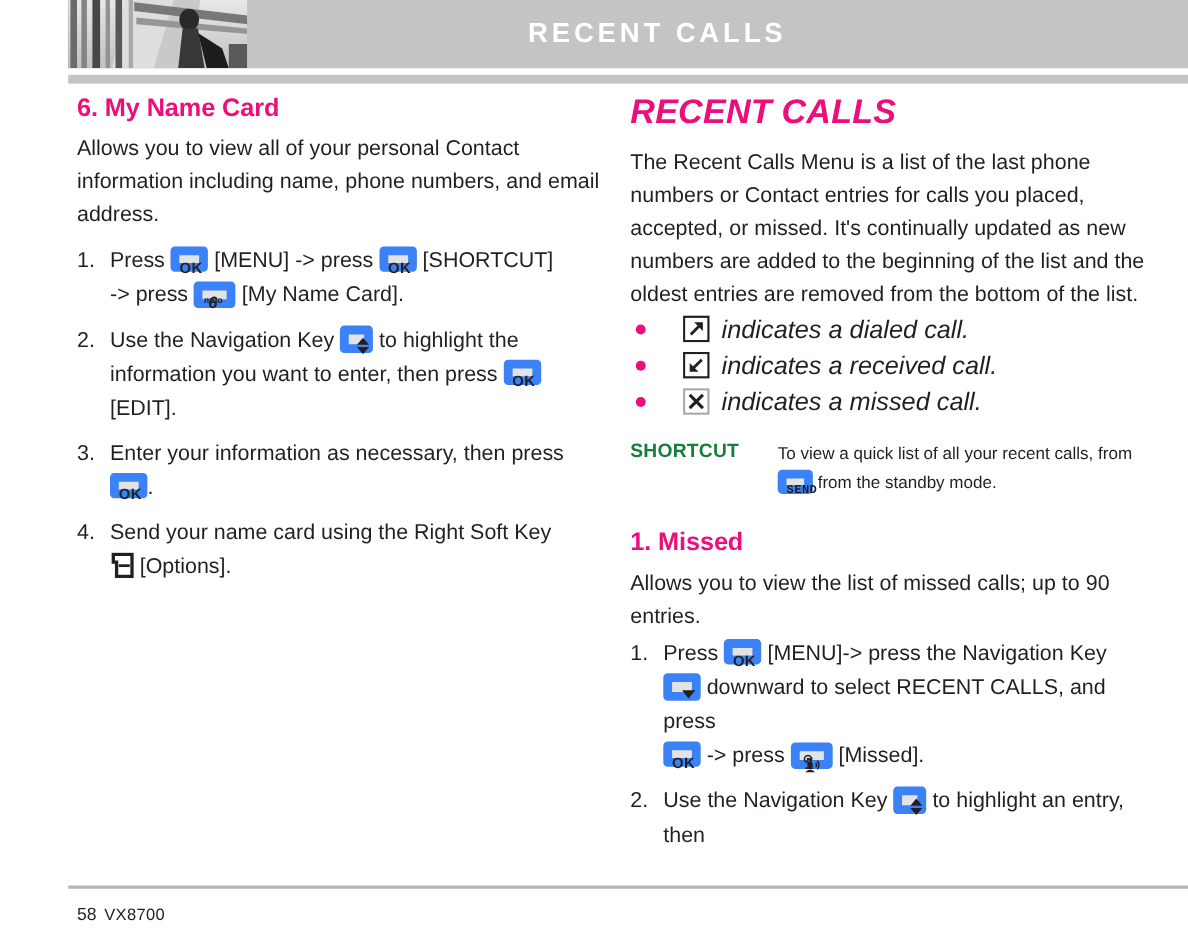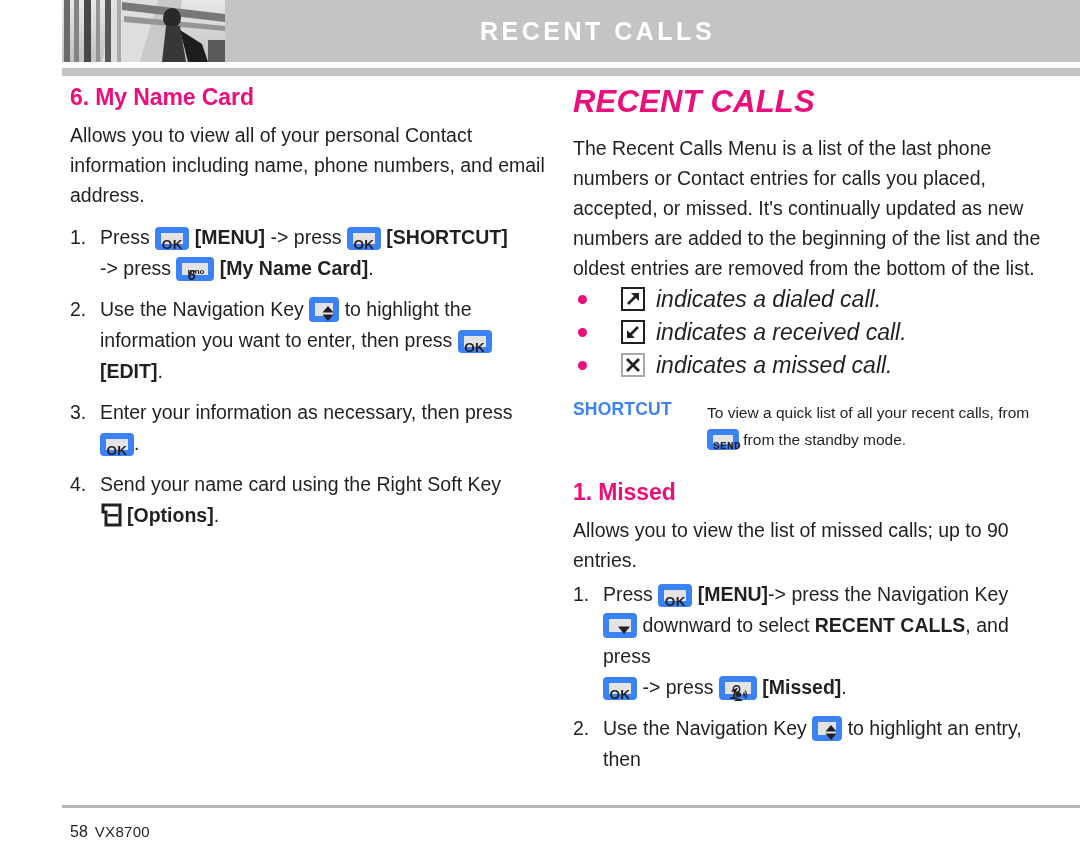--- a/index.html
+++ b/index.html
@@ -102,21 +102,21 @@
     font-size: 19.5px;
     line-height: 31px;
   }
   ol.steps > li > .num {
     position: absolute;
     left: 0;
     top: 0;
     width: 26px;
     text-align: left;
   }
-  b { font-weight: bold; }
+  b { font-weight: normal; }
 
   
   ul.bullets {
     list-style: none;
     margin: 4px 0 0 0;
     padding: 0;
   }
   ul.bullets > li {
     position: relative;
     padding-left: 48px;
@@ -134,21 +134,21 @@
     width: 9px;
     height: 9px;
     border-radius: 50%;
     background: #ec0e7b;
   }
 
   
   .key {
     display: inline-block;
     vertical-align: -5px;
-    border: 6px solid #3b82f6;
+    border: 8px solid #3b82f6;
     border-radius: 4px;
     background: #e3e3e3;
     box-sizing: border-box;
     text-align: center;
     line-height: 1;
     position: relative;
   }
   .key-ok {
     width: 34px; height: 23px;
     font-size: 13.5px;
@@ -222,21 +222,21 @@
     position: relative;
     margin-top: 22px;
     padding-left: 134px;
     min-height: 52px;
   }
   #shortcut-label {
     position: absolute;
     left: 0; top: 0;
     font-size: 17.5px;
     font-weight: bold;
-    color: #3b82f6;
+    color: #15803d;
     letter-spacing: 0.2px;
   }
   #shortcut-text {
     font-size: 15.5px;
     line-height: 27px;
   }
 
   
   #footer-rule {
     position: absolute;

